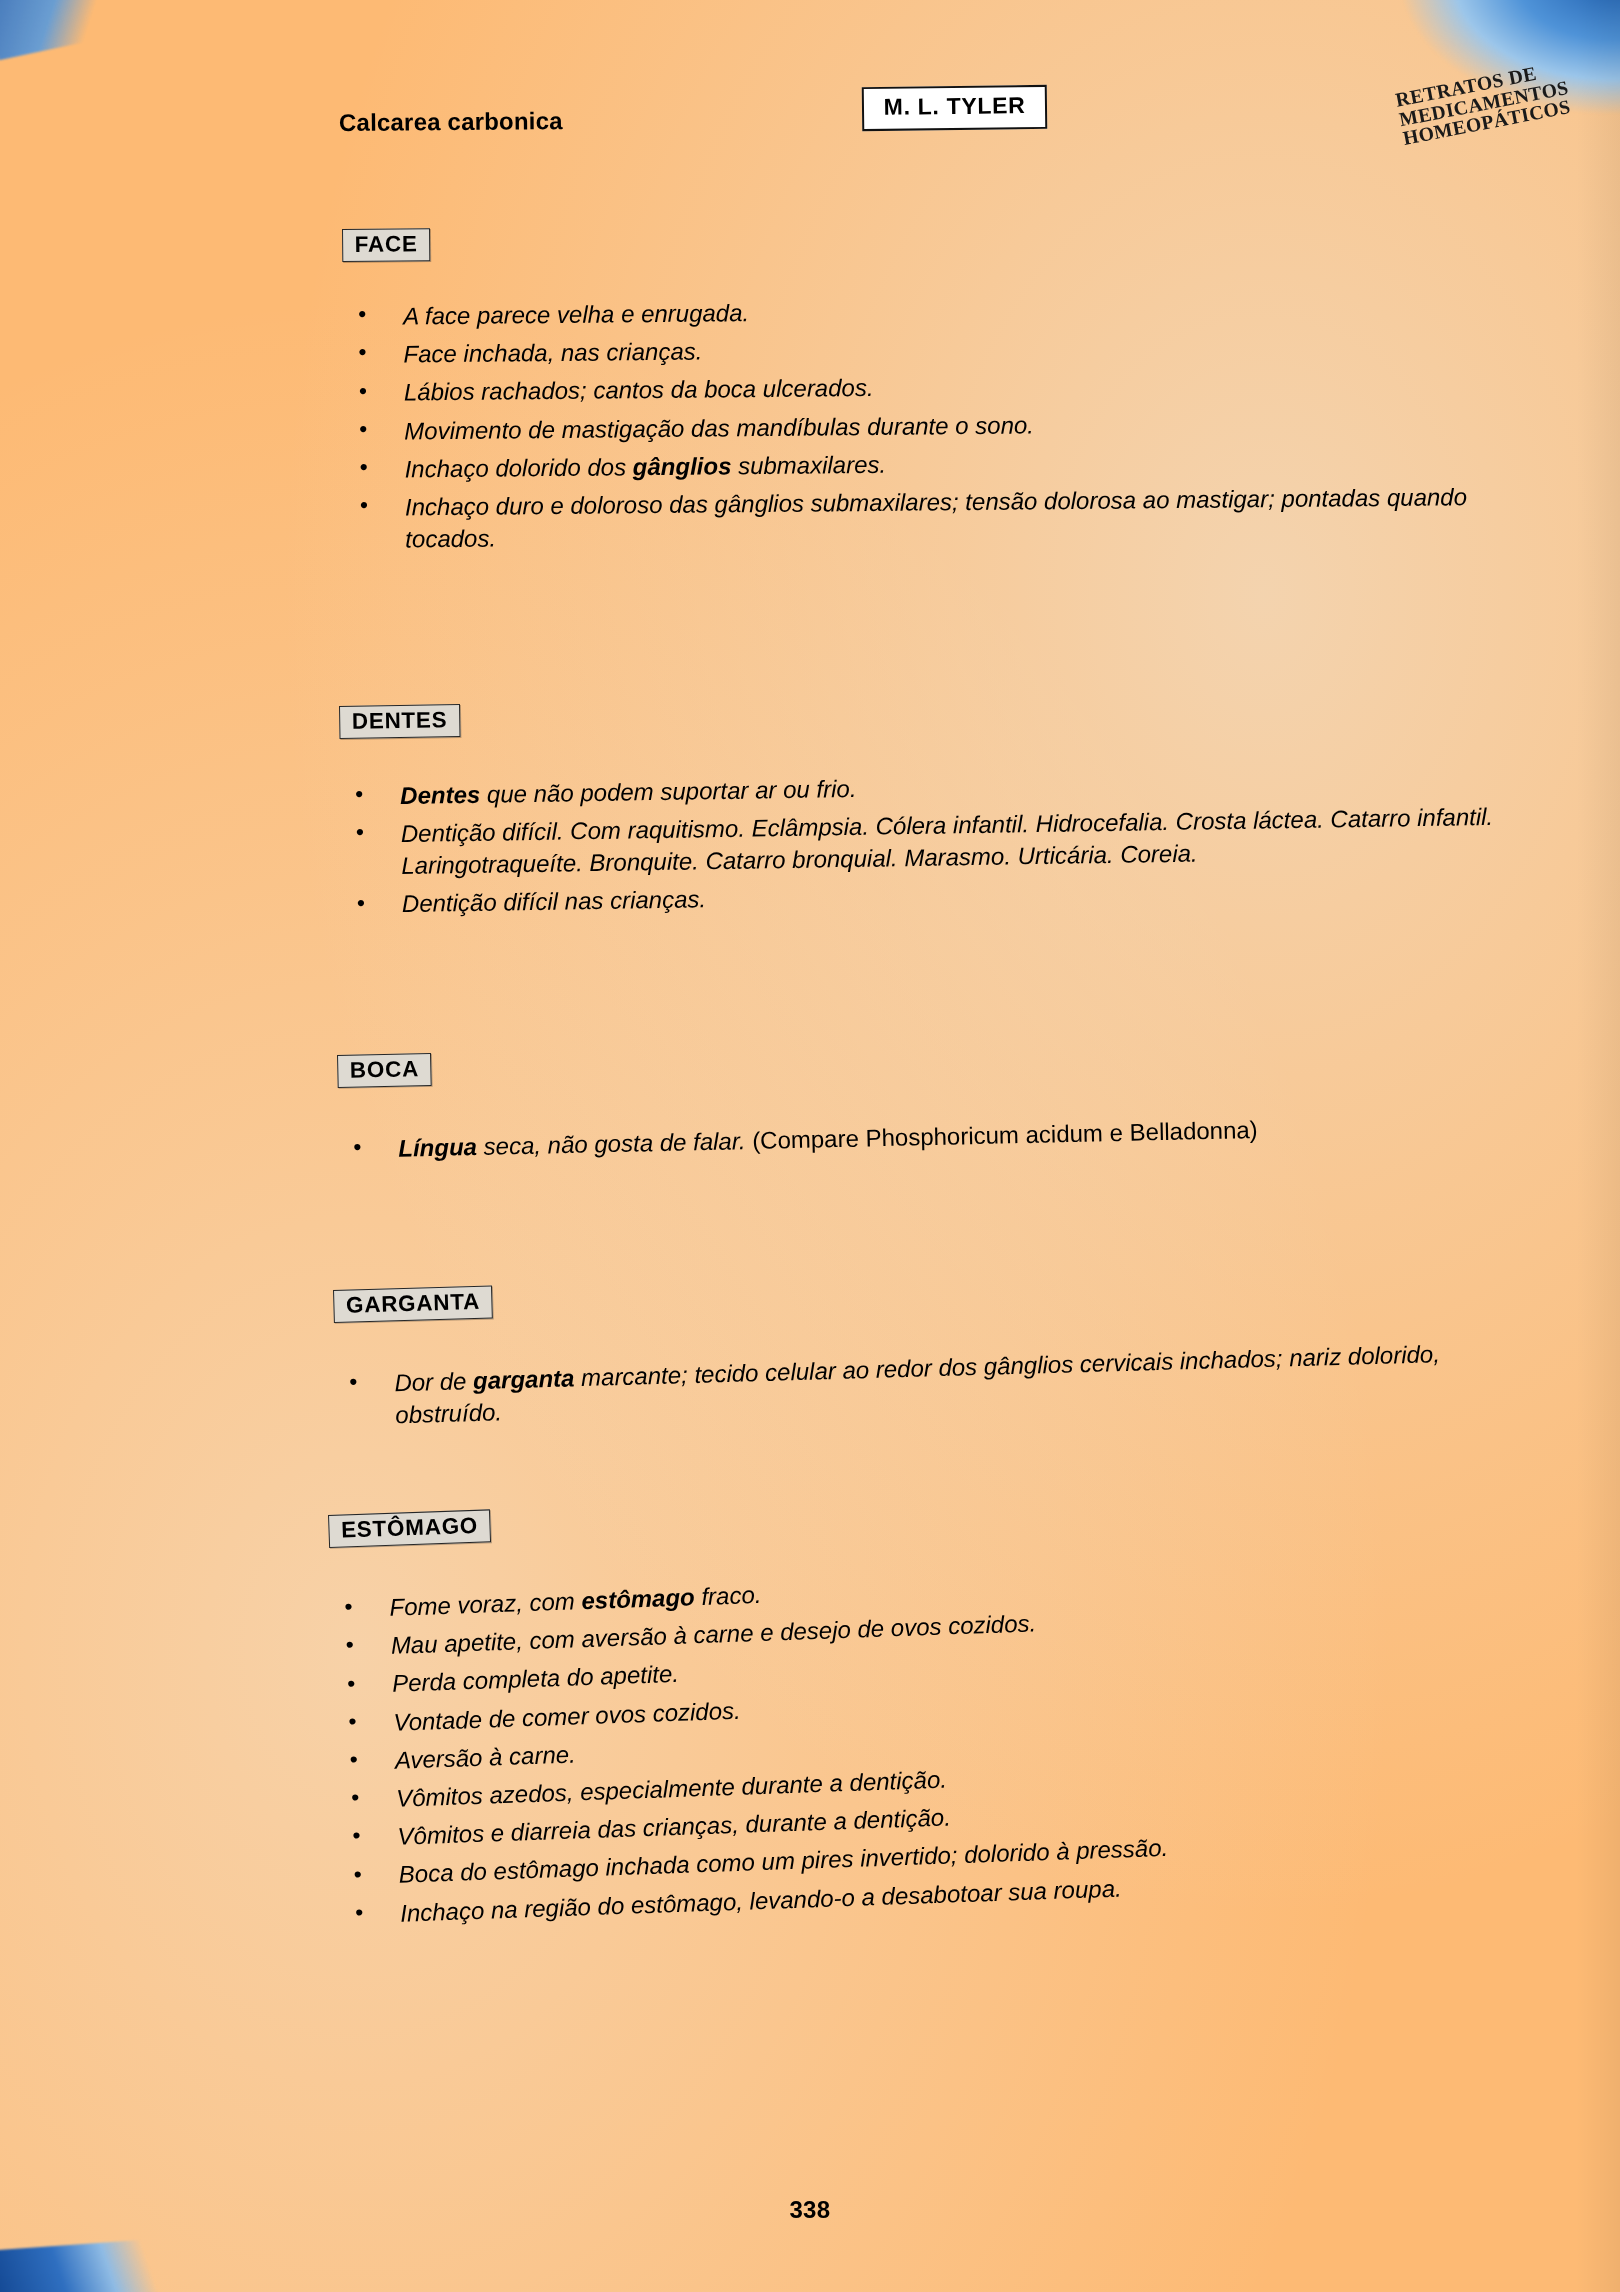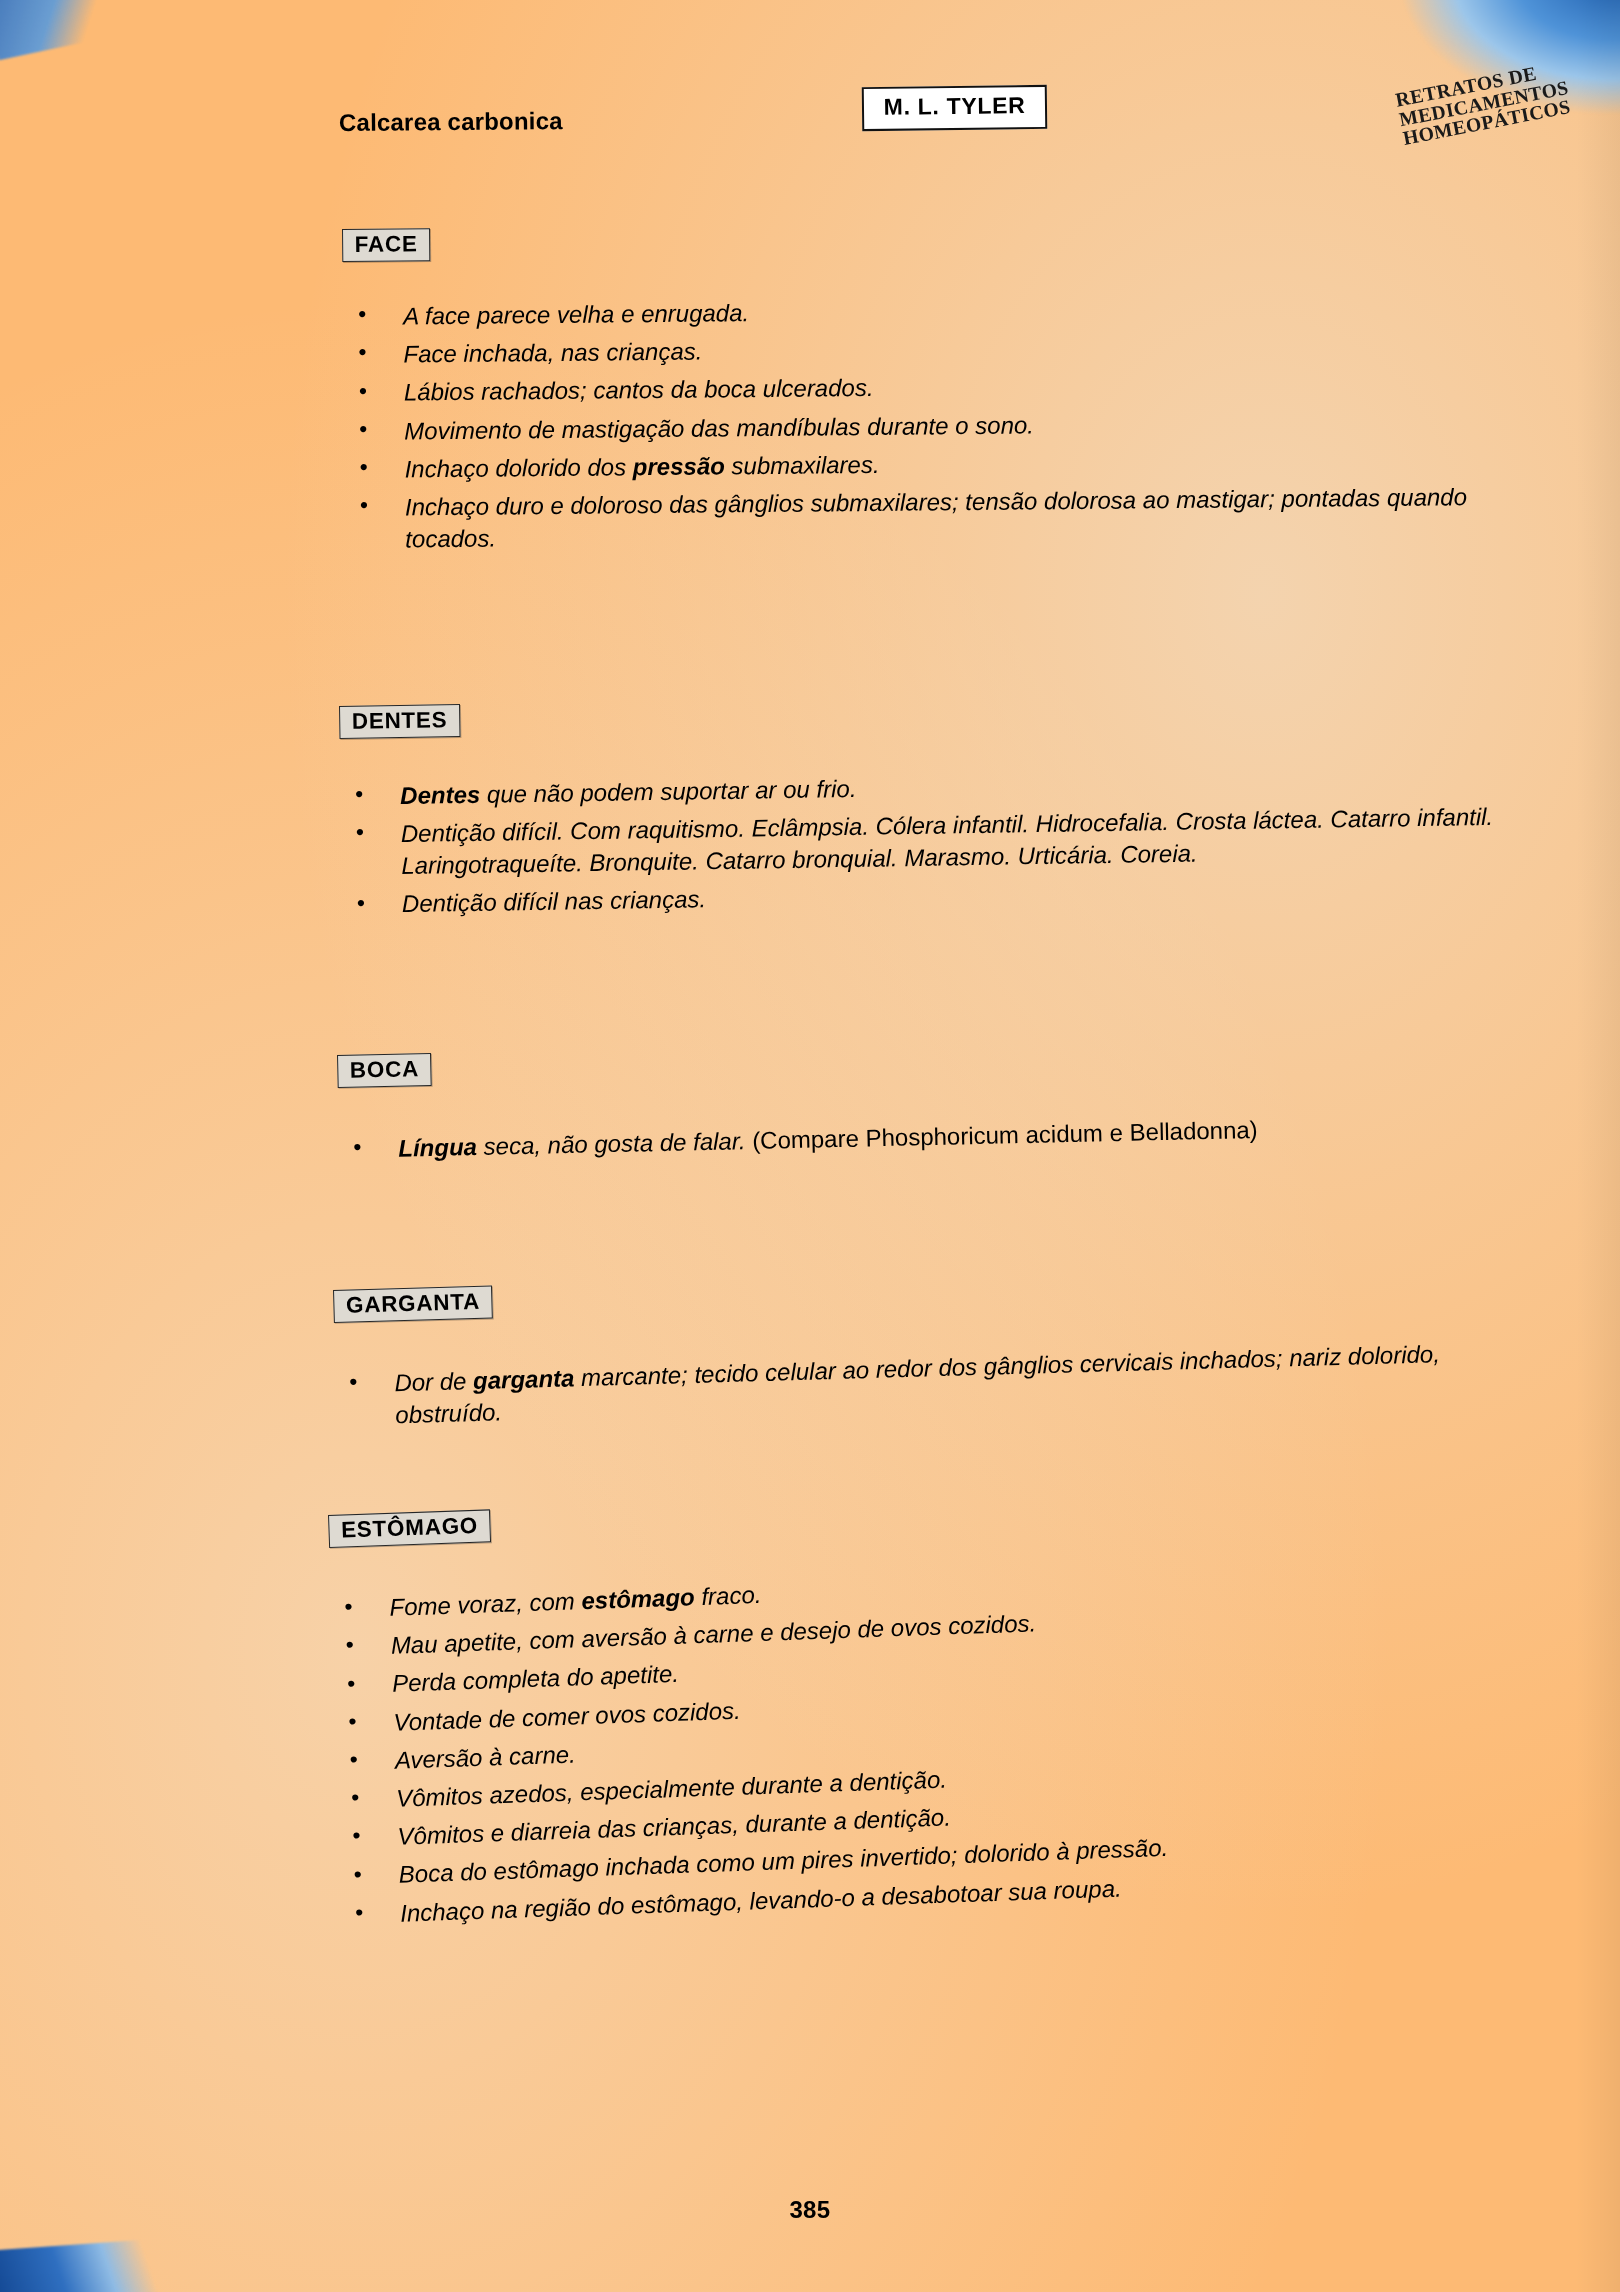--- a/index.html
+++ b/index.html
@@ -187,21 +187,21 @@
     </div>
   </div>
 
   <div class="section" style="top:229px;">
     <div class="sec-head skew-a" style="left:342px; top:0;">FACE</div>
     <ul class="bullets skew-a" style="left:342px; top:72px; width:1191px;">
       <li><span>A face parece velha e enrugada.</span></li>
       <li><span>Face inchada, nas crianças.</span></li>
       <li><span>Lábios rachados; cantos da boca ulcerados.</span></li>
       <li><span>Movimento de mastigação das mandíbulas durante o sono.</span></li>
-      <li><span>Inchaço dolorido dos </span><b>pressão</b><span> submaxilares.</span></li>
+      <li><span>Inchaço dolorido dos </span><b>gânglios</b><span> submaxilares.</span></li>
       <li class="upright"><span>Inchaço duro e doloroso das gânglios submaxilares; tensão dolorosa ao mastigar; pontadas quando tocados.</span></li>
     </ul>
   </div>
 
   <div class="section" style="top:706px;">
     <div class="sec-head skew-b" style="left:339px; top:0;">DENTES</div>
     <ul class="bullets skew-b" style="left:339px; top:75px; width:1200px;">
       <li><b>Dentes</b><span> que não podem suportar ar ou frio.</span></li>
       <li><span>Dentição difícil. Com raquitismo. Eclâmpsia. Cólera infantil. Hidrocefalia. Crosta láctea. Catarro infantil. Laringotraqueíte. Bronquite. Catarro bronquial. Marasmo. Urticária. Coreia.</span></li>
       <li class="upright"><span>Dentição difícil nas crianças.</span></li>
@@ -230,16 +230,16 @@
       <li><span>Perda completa do apetite.</span></li>
       <li><span>Vontade de comer ovos cozidos.</span></li>
       <li><span>Aversão à carne.</span></li>
       <li><span>Vômitos azedos, especialmente durante a dentição.</span></li>
       <li class="upright"><span>Vômitos e diarreia das crianças, durante a dentição.</span></li>
       <li class="upright"><span>Boca do estômago inchada como um pires invertido; dolorido à pressão.</span></li>
       <li class="upright"><span>Inchaço na região do estômago, levando-o a desabotoar sua roupa.</span></li>
     </ul>
   </div>
 
-  <div class="folio">385</div>
+  <div class="folio">338</div>
 
 </div>
 
 
 </body></html>

